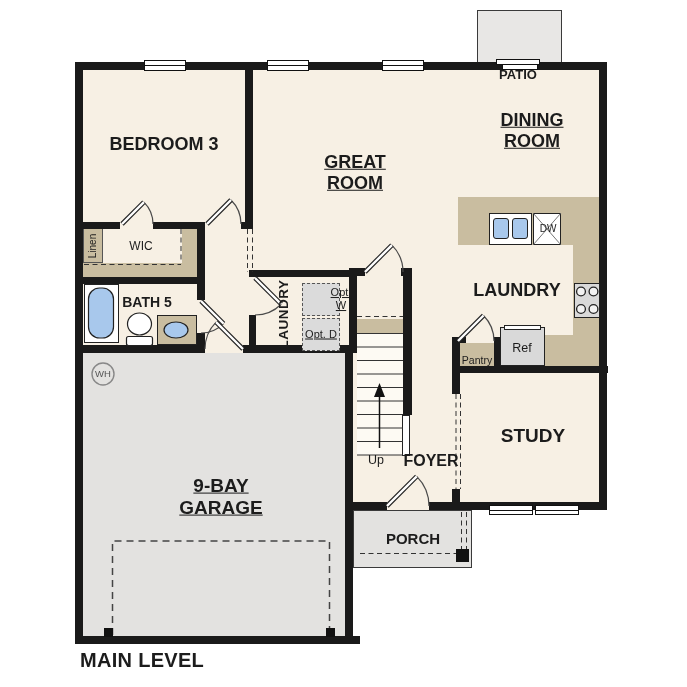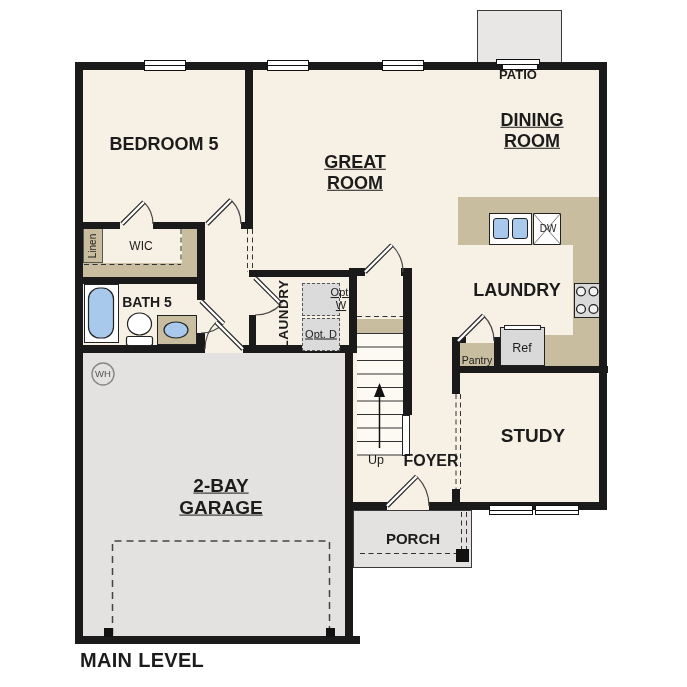--- a/index.html
+++ b/index.html
@@ -181,26 +181,26 @@
     <circle cx="103" cy="374" r="11" fill="#e3e2e0" stroke="#888" stroke-width="1.4"></circle>
     <rect x="88.5" y="288" width="25" height="50" rx="11" fill="#a8c8ec" stroke="#222" stroke-width="1.2"></rect>
     <ellipse cx="139.5" cy="324" rx="12" ry="11" fill="#fff" stroke="#222" stroke-width="1.2"></ellipse>
     <rect x="126.5" y="336.5" width="26" height="9" rx="2" fill="#fff" stroke="#222" stroke-width="1.2"></rect>
     <ellipse cx="176" cy="330" rx="12" ry="8" fill="#a8c8ec" stroke="#222" stroke-width="1.2"></ellipse>
   </svg>
 
   <div class="lbl" style="left:518px;top:36px;font-size:13px;margin-top:39px;">PATIO</div>
   <div class="lbl wrap" style="left:532px;top:131px;width:104px;font-size:18px;">DINING ROOM</div>
   <div class="lbl wrap" style="left:355px;top:173px;width:96px;font-size:18px;">GREAT ROOM</div>
-  <div class="lbl" style="left:164px;top:145px;font-size:18px;">BEDROOM 5</div>
+  <div class="lbl" style="left:164px;top:145px;font-size:18px;">BEDROOM 3</div>
   <div class="lbl" style="left:517px;top:291px;font-size:18px;">LAUNDRY</div>
   <div class="lbl" style="left:533px;top:436px;font-size:19px;">STUDY</div>
   <div class="lbl" style="left:431px;top:461px;font-size:16px;">FOYER</div>
   <div class="lbl" style="left:413px;top:539px;font-size:15px;">PORCH</div>
-  <div class="lbl wrap" style="left:221px;top:497px;width:110px;font-size:19px;">2-BAY GARAGE</div>
+  <div class="lbl wrap" style="left:221px;top:497px;width:110px;font-size:19px;">9-BAY GARAGE</div>
   <div class="lbl" style="left:147px;top:302px;font-size:14px;">BATH 5</div>
   <div class="lbl" style="left:141px;top:246px;font-size:12px;font-weight:500;">WIC</div>
   <div class="lbl vert plain" style="left:93px;top:246px;font-size:10px;">Linen</div>
   <div class="lbl vert" style="left:284px;top:314px;font-size:13.5px;letter-spacing:0.5px;">LAUNDRY</div>
   <div class="lbl wrap plain" style="left:321px;top:299px;width:34px;font-size:11px;margin-left:20px;">Opt. W</div>
   <div class="lbl wrap plain" style="left:321px;top:334px;width:34px;font-size:11px;">Opt. D</div>
   <div class="lbl plain" style="left:477px;top:360px;font-size:10.5px;">Pantry</div>
   <div class="lbl plain" style="left:522px;top:348px;font-size:12.5px;">Ref</div>
   <div class="lbl plain" style="left:548px;top:229px;font-size:10px;">DW</div>
   <div class="lbl plain" style="left:103px;top:374px;font-size:9.5px;color:#555;">WH</div>

